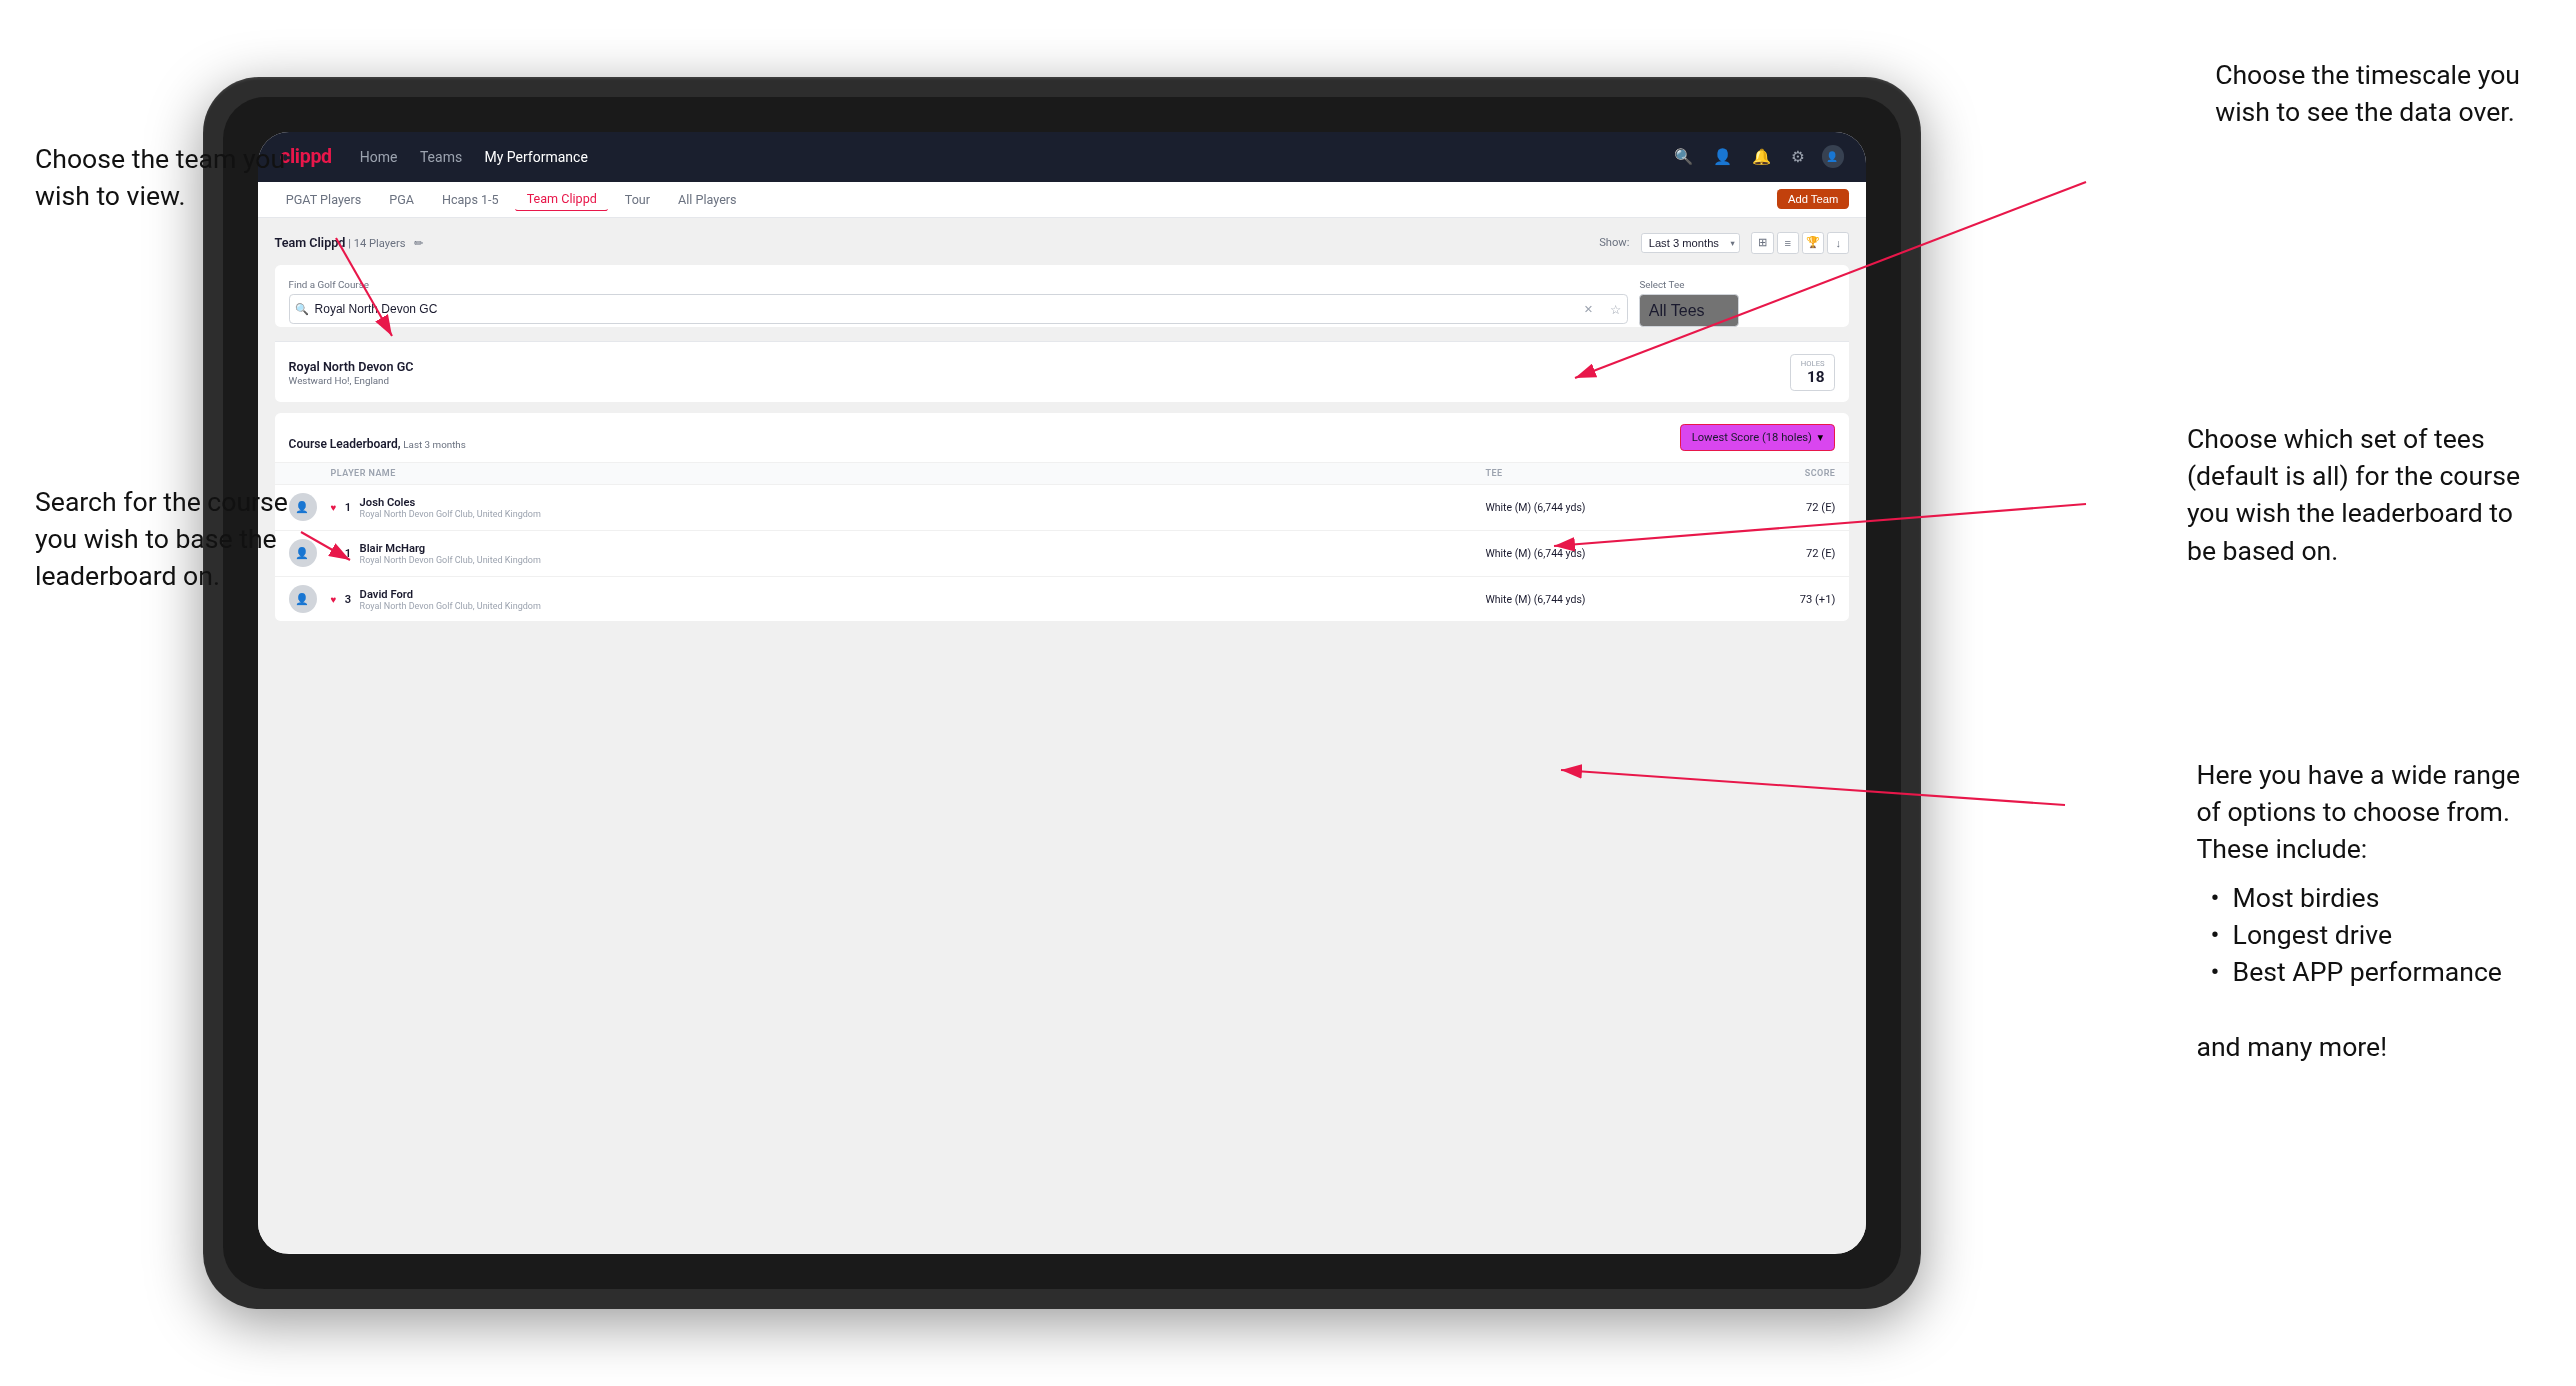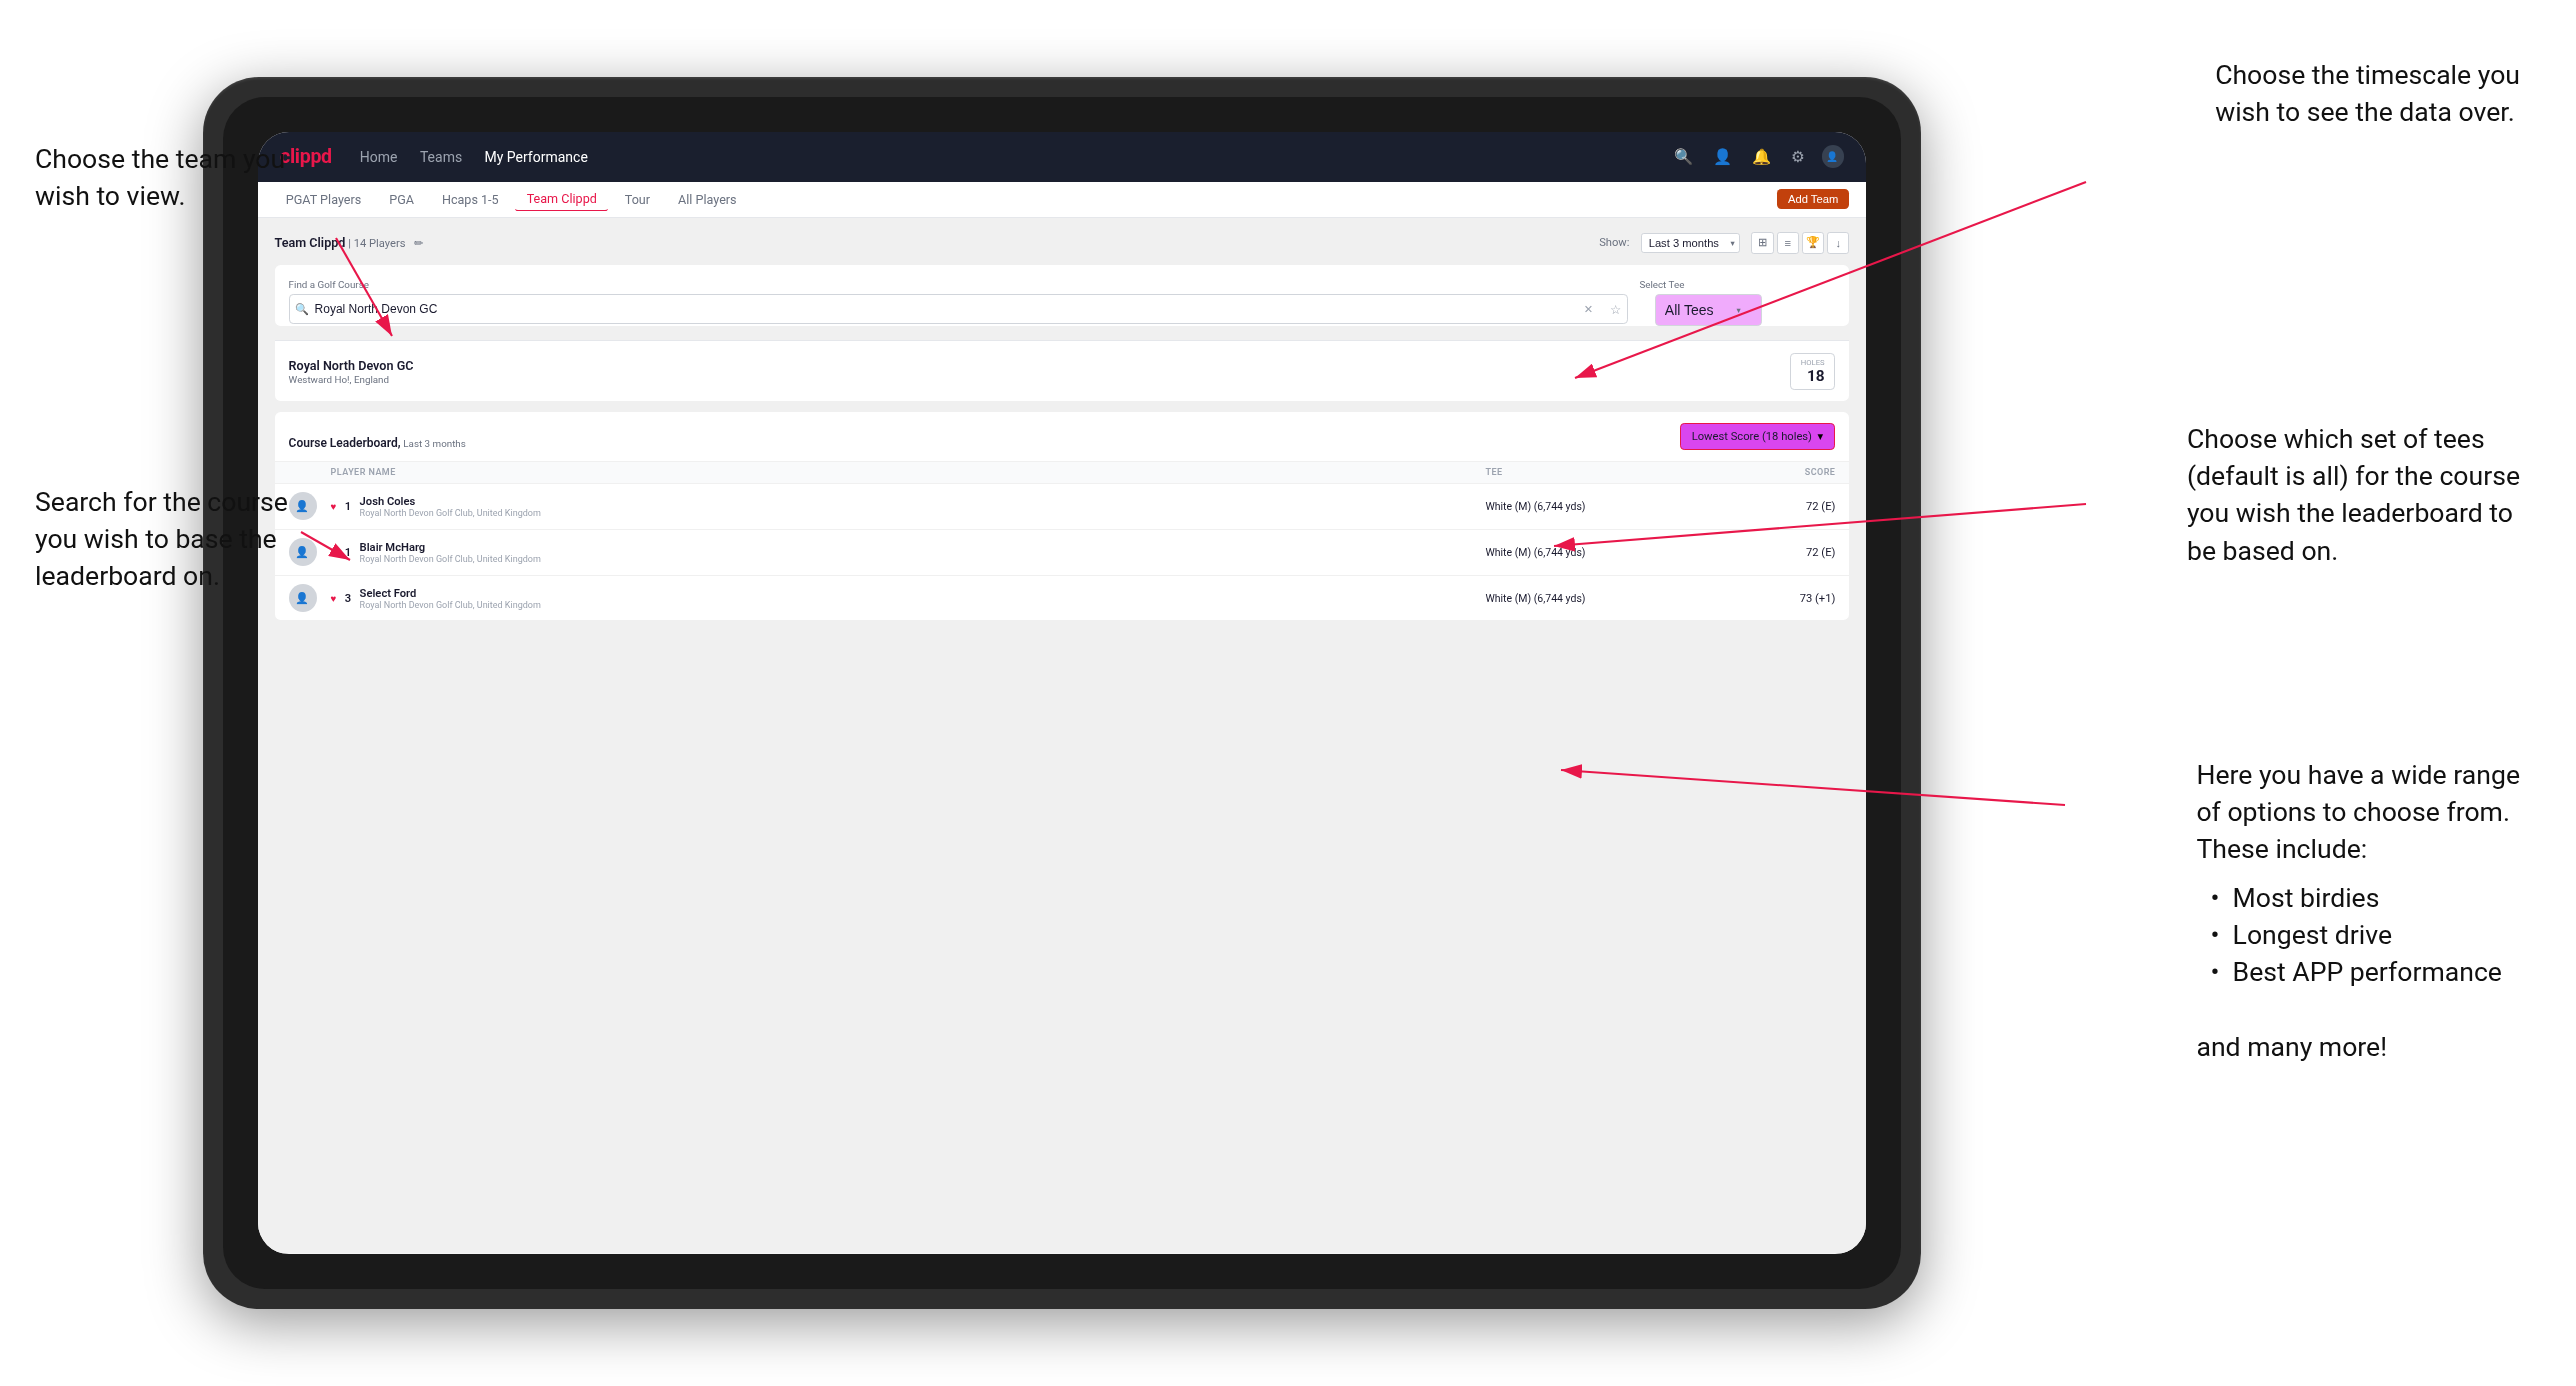--- a/index.html
+++ b/index.html
@@ -271,26 +271,25 @@
 
     .tee-group {
       width: 196px;
     }
 
     .tee-select {
       width: 100%;
       padding: 7px 19.6px 7px 8.4px;
       border: 0.7px solid #d1d5db;
       border-radius: 4.2px;
-      font-size: 14px;
-      color: #1a1a2e;
-      background: #f0abfc;
+      font-size: 16px;
+      color: #1a1a2e;
+      background: #737373;
       cursor: pointer;
       appearance: none;
-      margin-left: 16px;
     }
 
     
     .course-result {
       display: flex;
       align-items: center;
       justify-content: space-between;
       padding: 11.2px 14px;
       border-top: 0.7px solid #e5e7eb;
       background: #ffffff;
@@ -645,21 +644,21 @@
           </div>
 
           <div class="lb-row">
             <div class="lb-rank">
               <div class="avatar">👤</div>
             </div>
             <div class="lb-player-info">
               <span class="heart-icon">♥</span>
               <span class="lb-rank">3</span>
               <div>
-                <div class="player-name">Select Ford</div>
+                <div class="player-name">David Ford</div>
                 <div class="player-club">Royal North Devon Golf Club, United Kingdom</div>
               </div>
             </div>
             <div class="tee-info">White (M) (6,744 yds)</div>
             <div class="score-info">73 (+1)</div>
           </div>
 
         </div>
       </div>
     </div>

